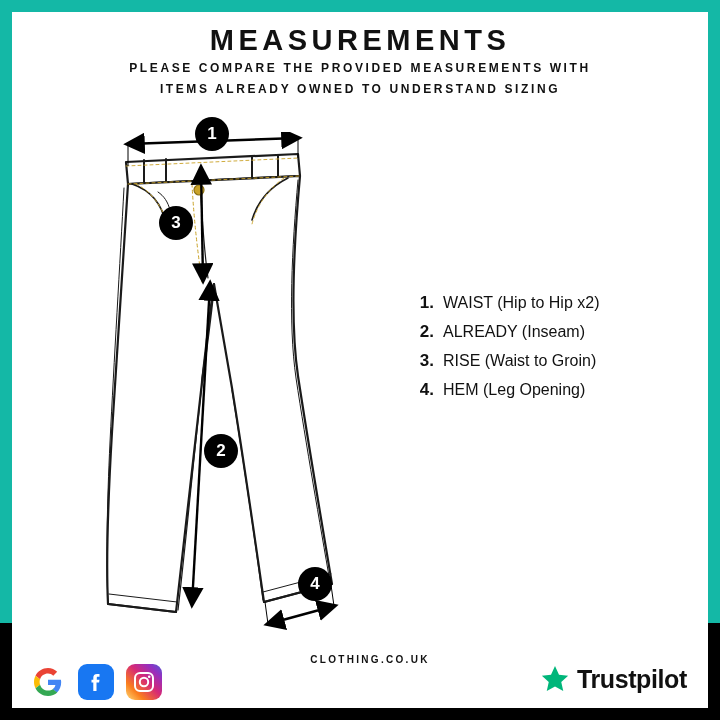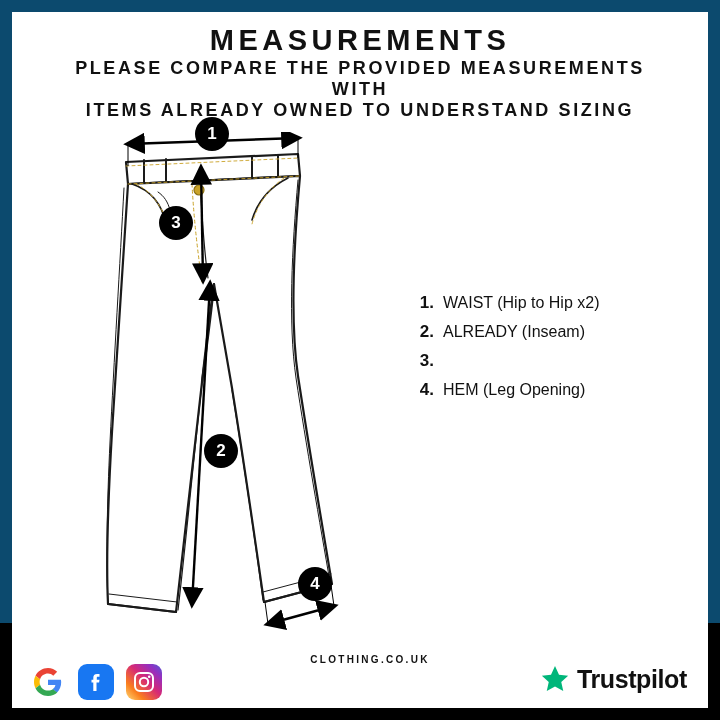--- a/index.html
+++ b/index.html
@@ -10,21 +10,21 @@
   body {
     width: 720px;
     height: 720px;
     font-family: "Liberation Sans", sans-serif;
     overflow: hidden;
   }
   #page {
     position: relative;
     width: 720px;
     height: 623px;
-    background: #0c4a6e;
+    background: #14b8a6;
   }
   #canvas {
     position: absolute;
     left: 12px;
     top: 12px;
     width: 696px;
     height: 696px;
     background: #ffffff;
   }
 
@@ -39,21 +39,21 @@
     font-weight: bold;
     letter-spacing: 4.5px;
     color: #111;
   }
   .subtitle {
     position: absolute;
     left: 40px;
     top: 46px;
     width: 616px;
     text-align: center;
-    font-size: 18px;
+    font-size: 12px;
     font-weight: bold;
     letter-spacing: 2.6px;
     line-height: 21px;
     color: #111;
   }
 
   
   #jeans {
     position: absolute;
     left: 90px;
@@ -260,20 +260,21 @@
       <div class="legend-row">
         <span class="legend-num">1.</span>
         <span class="legend-text">WAIST (Hip to Hip x2)</span>
       </div>
       <div class="legend-row">
         <span class="legend-num">2.</span>
         <span class="legend-text">ALREADY (Inseam)</span>
       </div>
       <div class="legend-row">
         <span class="legend-num">3.</span>
+        <span class="legend-text">RISE (Waist to Groin)</span>
       </div>
       <div class="legend-row">
         <span class="legend-num">4.</span>
         <span class="legend-text">HEM (Leg Opening)</span>
       </div>
     </div>
 
     <div class="brand">
       <div class="brand-sub">CLOTHING.CO.UK</div>
     </div>

